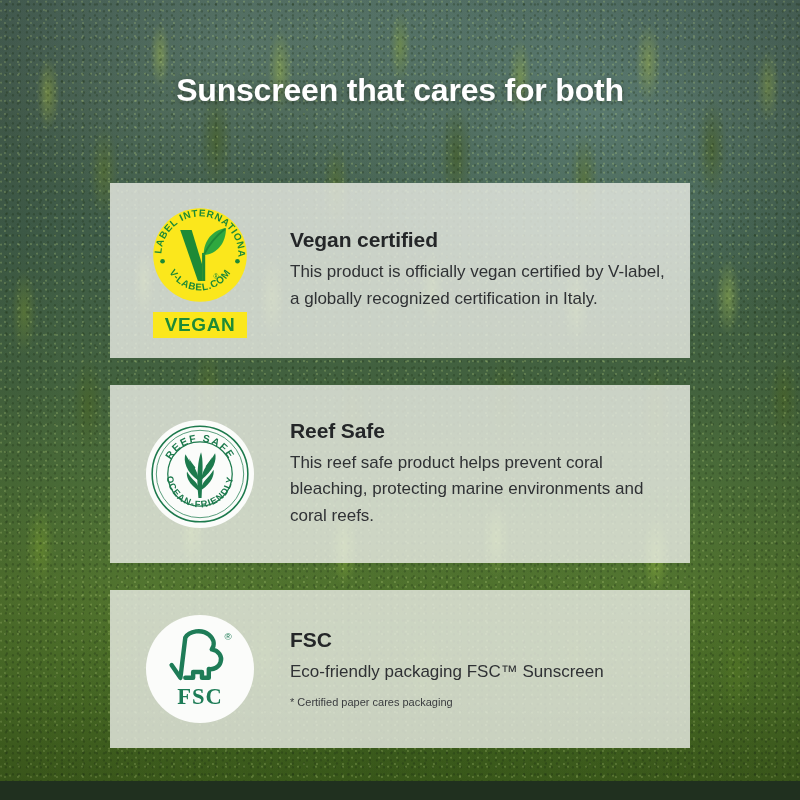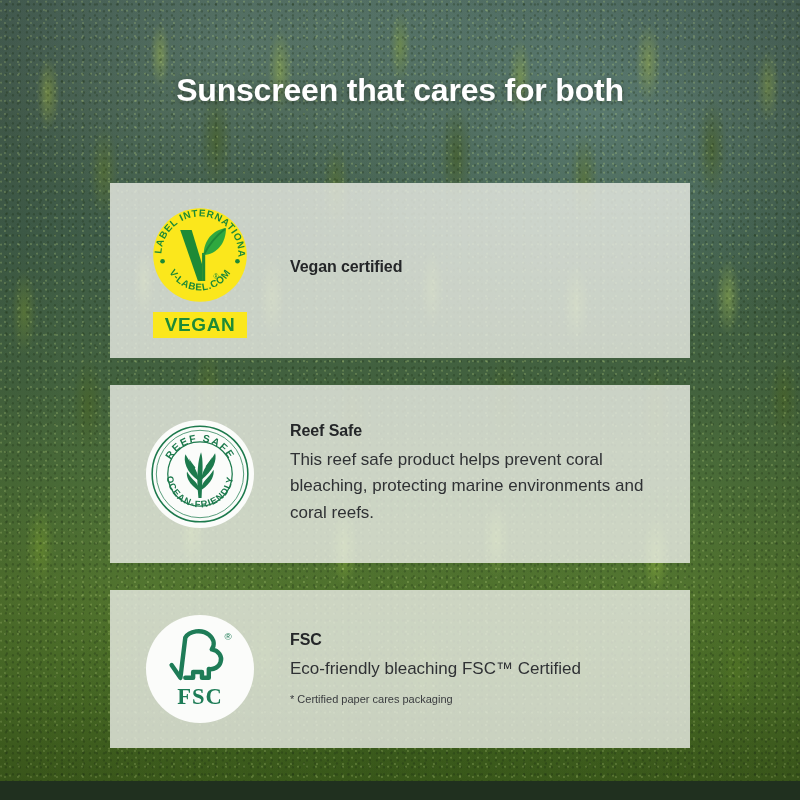--- a/index.html
+++ b/index.html
@@ -138,21 +138,21 @@
     align-items: center;
     justify-content: center;
   }
   .text-col {
     flex: 1 1 auto;
     padding-right: 22px;
   }
   .card-title {
     color: #242628;
     font-weight: bold;
-    font-size: 16px;
+    font-size: 21px;
     margin: 0 0 7px 0;
     letter-spacing: -0.1px;
   }
   .card-body {
     color: #2f3134;
     font-size: 17px;
     line-height: 1.56;
     margin: 0;
   }
   .card-note {
@@ -236,20 +236,21 @@
           <path d="M 148,50 C 130,64 116,82 108,99" stroke="#1E8A36" stroke-width="3.5" fill="none"></path>
           <text x="126" y="146" font-family="'Liberation Sans', sans-serif" font-size="13" fill="#1E8A36">®</text>
         </svg>
 
         <div class="vegan-bar">VEGAN</div>
       </div>
     </div>
 
     <div class="text-col">
       <p class="card-title">Vegan certified</p>
+      <p class="card-body">This product is officially vegan certified by V-label, a globally recognized certification in Italy.</p>
     </div>
   </div>
 
   <div class="card" id="card-1">
     <div class="badge-col">
       <div class="round-badge">
 
         <svg width="104" height="104" viewBox="0 0 200 200">
           <defs>
             <path id="arcTopR" d="M 38,100 A 62,62 0 0 1 162,100" fill="none"></path>
@@ -301,18 +302,18 @@
           </g>
           <text x="150" y="40" font-family="'Liberation Sans', sans-serif" font-size="20" fill="#1E7C57">®</text>
           <text x="100" y="172" text-anchor="middle" font-family="'Liberation Serif', serif" font-size="46" font-weight="bold" letter-spacing="2" fill="#1E7C57">FSC</text>
         </svg>
 
       </div>
     </div>
 
     <div class="text-col">
       <p class="card-title">FSC</p>
-      <p class="card-body">Eco-friendly bleaching FSC™ Certified</p>
+      <p class="card-body">Eco-friendly packaging FSC™ Sunscreen</p>
       <p class="card-note">* Certified paper cares packaging</p>
     </div>
   </div>
 
 </div>
 
 </body></html>

